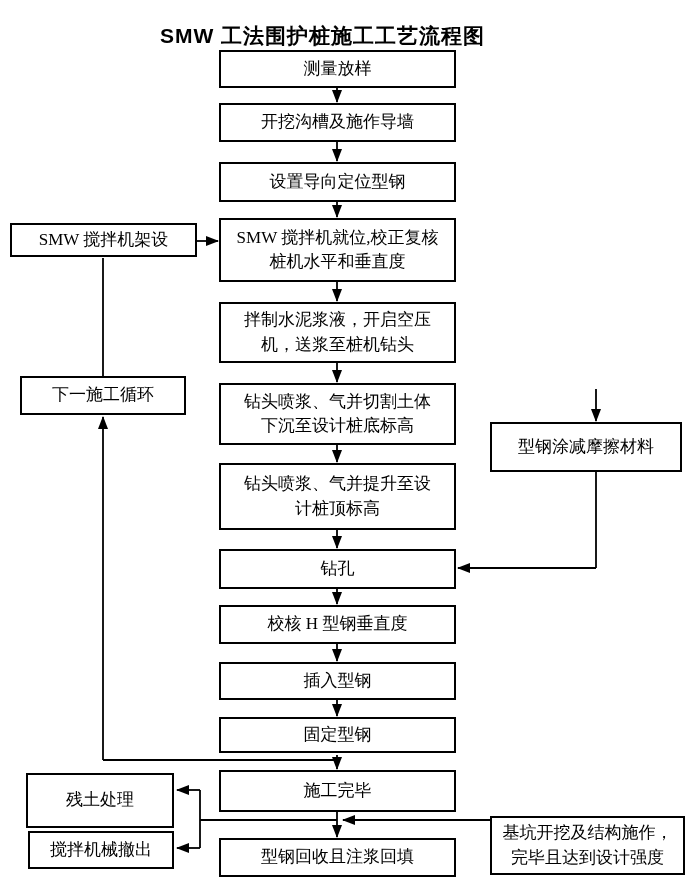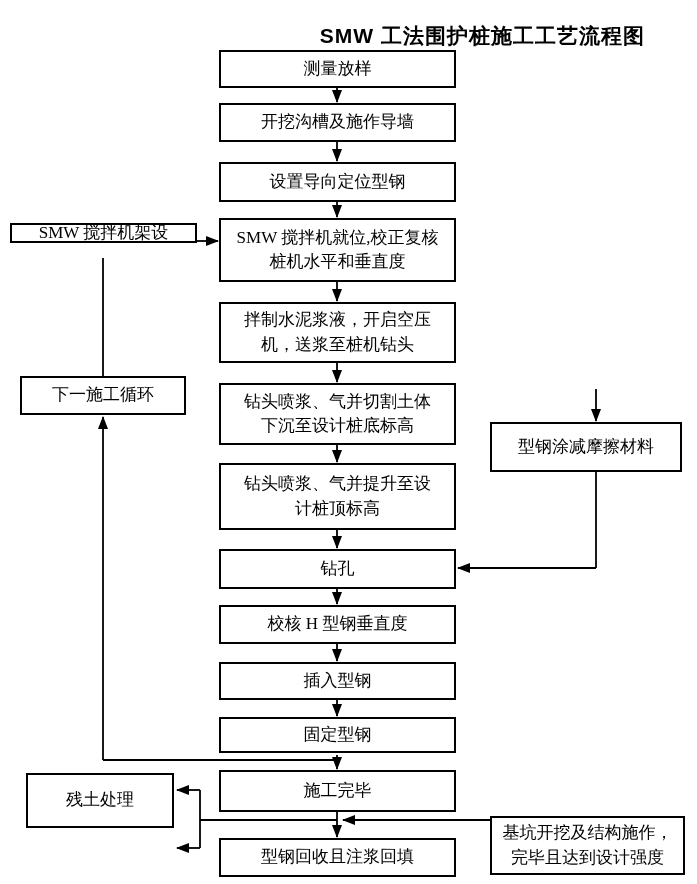--- a/index.html
+++ b/index.html
@@ -1,18 +1,18 @@
 <!DOCTYPE html>
 <html><head>
 <meta charset="utf-8">
 <style>
   html,body{margin:0;padding:0;background:#fff;}
   #canvas{position:relative;width:697px;height:884px;background:#ffffff;overflow:hidden;
           font-family:"Liberation Serif",serif;color:#000;}
-  .title{position:absolute;top:22px;left:0;width:645px;text-align:right;
+  .title{position:absolute;top:22px;left:0;width:645px;text-align:center;
          font-family:"Liberation Sans",sans-serif;font-weight:bold;font-size:21px;
          letter-spacing:1px;color:#000;}
   .node{position:absolute;box-sizing:border-box;border:2px solid #000;background:#fff;
         display:flex;align-items:center;justify-content:center;text-align:center;
         font-size:17px;line-height:1.42;padding:0 15px;}
   svg.wires{position:absolute;left:0;top:0;width:697px;height:884px;pointer-events:none;}
   svg.wires line{stroke:#000;stroke-width:1.8;}
 </style>
 </head>
 <body>
@@ -65,20 +65,21 @@
   <div class="node" style="left:219px;top:302px;width:237px;height:61px">拌制水泥浆液，开启空压机，送浆至桩机钻头</div>
   <div class="node" style="left:219px;top:383px;width:237px;height:62px">钻头喷浆、气并切割土体下沉至设计桩底标高</div>
   <div class="node" style="left:219px;top:463px;width:237px;height:67px">钻头喷浆、气并提升至设计桩顶标高</div>
   <div class="node" style="left:219px;top:549px;width:237px;height:40px">钻孔</div>
   <div class="node" style="left:219px;top:605px;width:237px;height:39px">校核 H 型钢垂直度</div>
   <div class="node" style="left:219px;top:662px;width:237px;height:38px">插入型钢</div>
   <div class="node" style="left:219px;top:717px;width:237px;height:36px">固定型钢</div>
   <div class="node" style="left:219px;top:770px;width:237px;height:42px">施工完毕</div>
   <div class="node" style="left:219px;top:838px;width:237px;height:39px">型钢回收且注浆回填</div>
 
-  <div class="node" style="left:10px;top:223px;width:187px;height:20px">SMW 搅拌机架设</div>
+  <div class="node" style="left:10px;top:223px;width:187px;height:34px">SMW 搅拌机架设</div>
   <div class="node" style="left:20px;top:376px;width:166px;height:39px">下一施工循环</div>
   <div class="node" style="left:26px;top:773px;width:148px;height:55px">残土处理</div>
+  <div class="node" style="left:28px;top:831px;width:146px;height:38px">搅拌机械撤出</div>
 
   <div class="node" style="left:490px;top:422px;width:192px;height:50px">型钢涂减摩擦材料</div>
   <div class="node" style="left:490px;top:816px;width:195px;height:59px;padding:17px 7px">基坑开挖及结构施作，完毕且达到设计强度</div>
 
 </div>
 
 </body></html>

